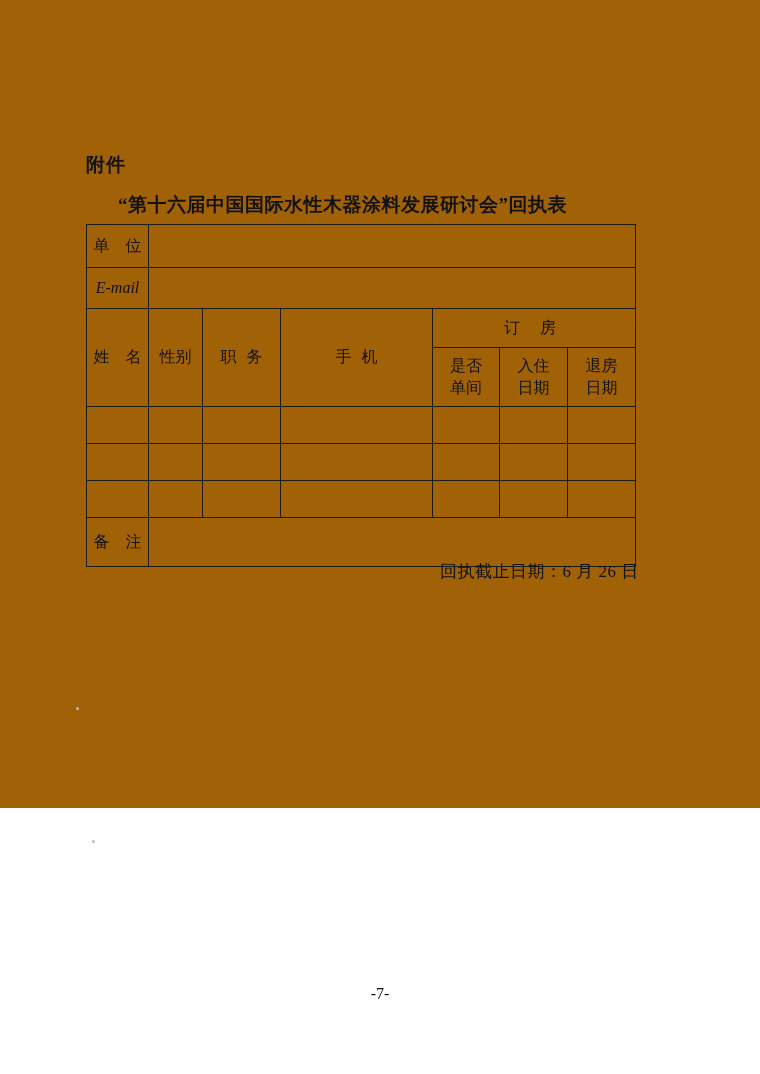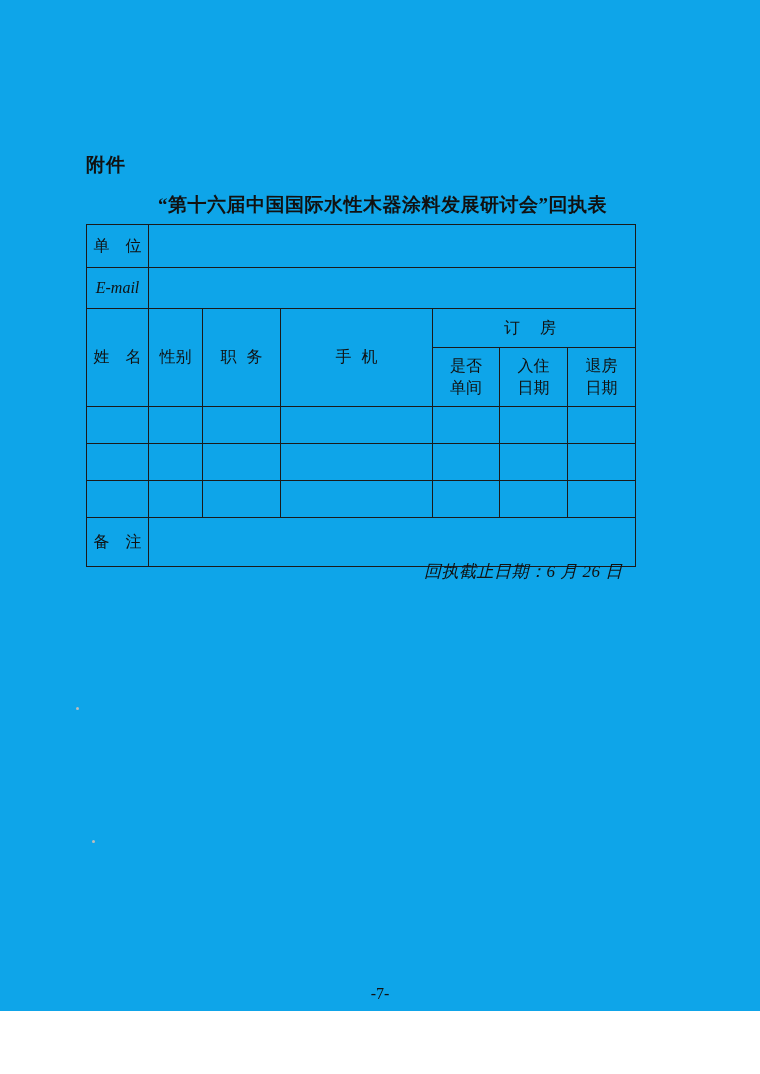--- a/index.html
+++ b/index.html
@@ -12,22 +12,22 @@
     height: 1074px;
     position: relative;
     font-family: "Liberation Serif", serif;
     color: #111111;
     overflow: hidden;
   }
   .page {
     position: absolute;
     left: 0; top: 0;
     width: 760px;
-    height: 1011px;
-    background: #0ea5e9;
+    height: 808px;
+    background: #a16207;
   }
   
   .attach-label {
     position: absolute;
     left: 86px;
     top: 152px;
     font-size: 19px;
     font-weight: bold;
     letter-spacing: 1px;
     font-family: "Liberation Serif", serif;
@@ -36,21 +36,20 @@
   .doc-title {
     position: absolute;
     left: 118px;
     top: 192px;
     width: 520px;
     font-size: 19px;
     font-weight: bold;
     letter-spacing: 0.5px;
     white-space: nowrap;
     font-family: "Liberation Serif", serif;
-    margin-left: 40px;
   }
   
   .form-table {
     position: absolute;
     left: 86px;
     top: 224px;
     width: 549px;
     border-collapse: collapse;
     table-layout: fixed;
   }
@@ -85,27 +84,26 @@
     line-height: 1.35;
   }
   .dinfang-head {
     height: 38px;
     font-size: 16px;
     letter-spacing: 8px;
     padding-left: 8px;
   }
   .deadline {
     position: absolute;
-    left: 424px;
+    left: 440px;
     top: 560px;
     font-size: 17px;
     font-family: "Liberation Serif", serif;
     letter-spacing: 0.5px;
     white-space: nowrap;
-    font-style: italic;
   }
   .page-number {
     position: absolute;
     left: 0;
     top: 985px;
     width: 760px;
     text-align: center;
     font-size: 16px;
     font-family: "Liberation Serif", serif;
   }

